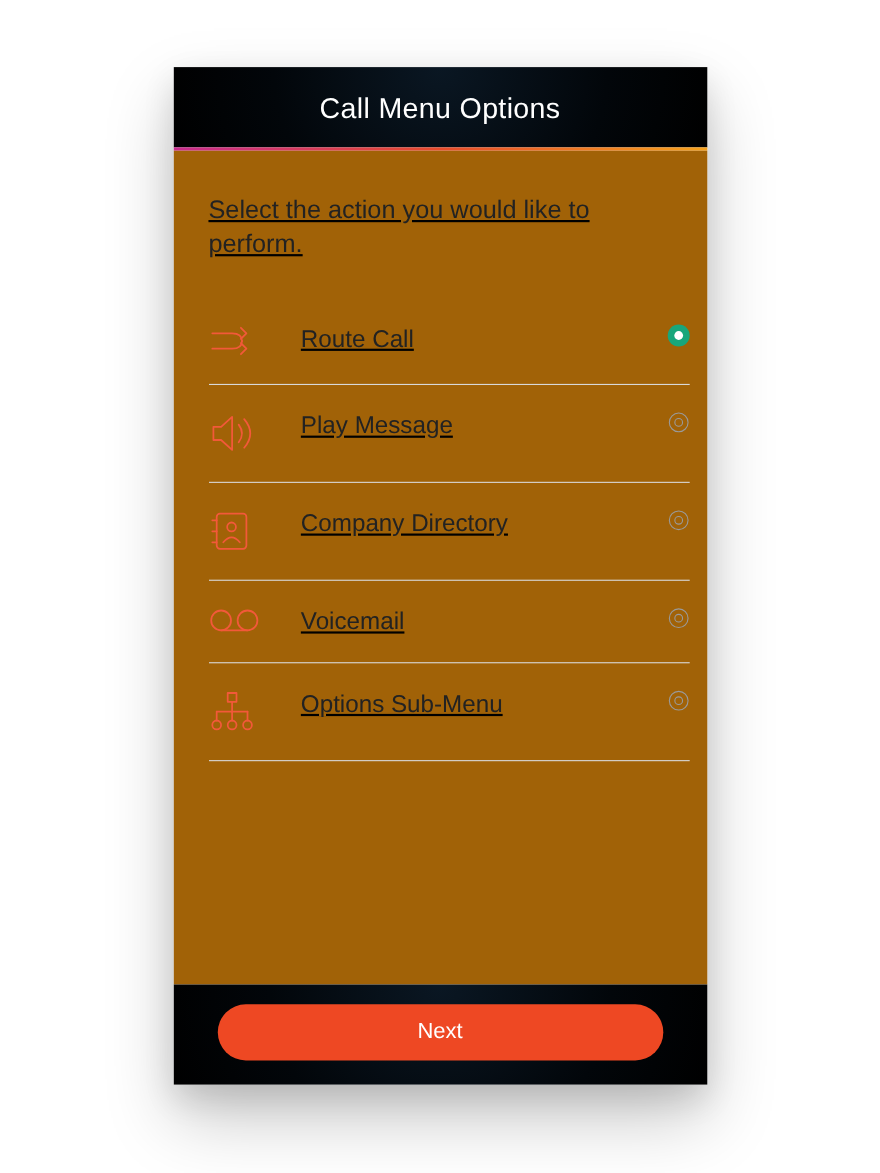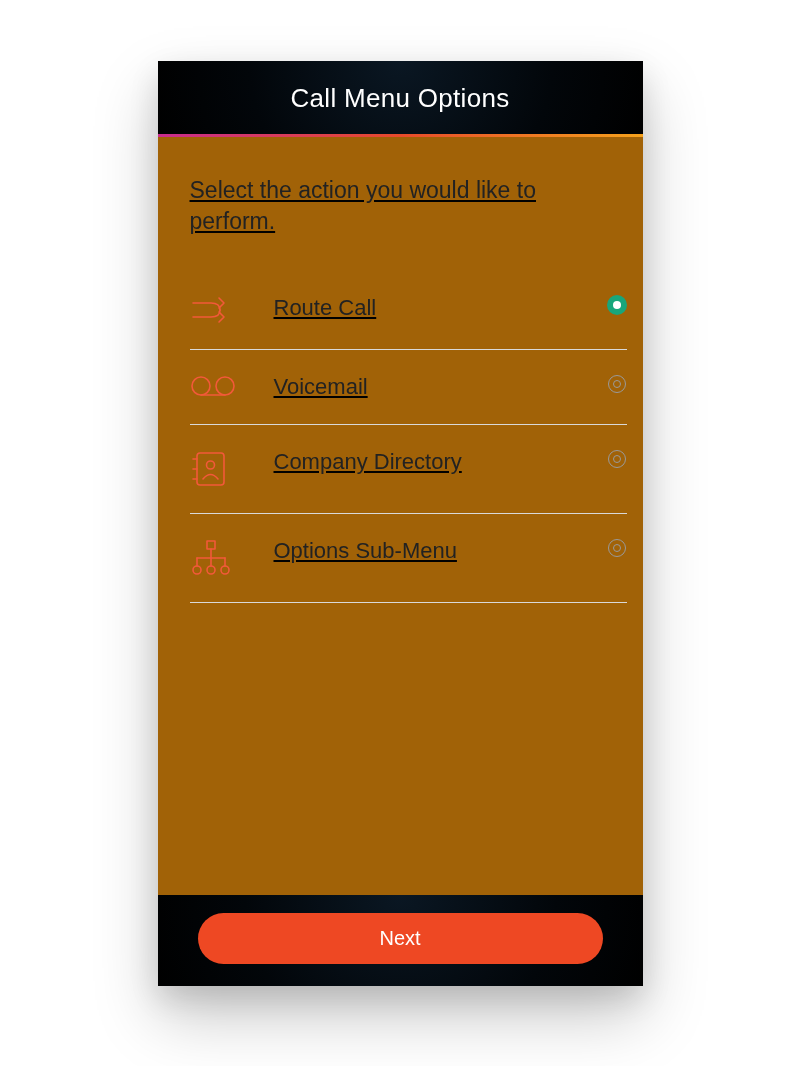--- a/index.html
+++ b/index.html
@@ -148,47 +148,60 @@
             <path d="M29 3 l5 5 -5 5"></path>
             <path d="M29 17 l5 5 -5 5"></path>
           </svg>
         </span>
         <span class="opt-label">Route Call</span>
         <span class="radio">
             <span class="radio-sel"></span>
           </span>
       </li>
 
-
-      <li class="option">
-        <span class="icon-wrap">
-          <svg width="46" height="24" viewBox="0 0 46 24" fill="none" stroke="#f2593a" stroke-width="1.6" stroke-linecap="round">
-            <circle cx="11" cy="12" r="9"></circle>
-            <circle cx="35" cy="12" r="9"></circle>
-            <line x1="11" y1="21" x2="35" y2="21"></line>
-          </svg>
-        </span>
-        <span class="opt-label">Voicemail</span>
+      <li class="option">
+        <span class="icon-wrap">
+          <svg width="44" height="40" viewBox="0 0 44 40" fill="none" stroke="#f2593a" stroke-width="1.6" stroke-linecap="round" stroke-linejoin="round">
+            <path d="M4 14 h7 l10 -9 v30 l-10 -9 h-7 z"></path>
+            <path d="M27 12 q6 8 0 16"></path>
+            <path d="M32 7 q11 13 0 26"></path>
+          </svg>
+        </span>
+        <span class="opt-label">Play Message</span>
         <span class="radio">
             <span class="radio-unsel"></span>
           </span>
       </li>
 
       <li class="option">
         <span class="icon-wrap">
           <svg width="38" height="40" viewBox="0 0 38 40" fill="none" stroke="#f2593a" stroke-width="1.6" stroke-linecap="round" stroke-linejoin="round">
             <rect x="7" y="4" width="27" height="32" rx="3"></rect>
             <line x1="3" y1="10" x2="7" y2="10"></line>
             <line x1="3" y1="20" x2="7" y2="20"></line>
             <line x1="3" y1="30" x2="7" y2="30"></line>
             <circle cx="20.5" cy="16" r="4"></circle>
             <path d="M13 30 q7.5 -9 15 0"></path>
           </svg>
         </span>
         <span class="opt-label">Company Directory</span>
+        <span class="radio">
+            <span class="radio-unsel"></span>
+          </span>
+      </li>
+
+      <li class="option">
+        <span class="icon-wrap">
+          <svg width="46" height="24" viewBox="0 0 46 24" fill="none" stroke="#f2593a" stroke-width="1.6" stroke-linecap="round">
+            <circle cx="11" cy="12" r="9"></circle>
+            <circle cx="35" cy="12" r="9"></circle>
+            <line x1="11" y1="21" x2="35" y2="21"></line>
+          </svg>
+        </span>
+        <span class="opt-label">Voicemail</span>
         <span class="radio">
             <span class="radio-unsel"></span>
           </span>
       </li>
 
       <li class="option">
         <span class="icon-wrap">
           <svg width="42" height="40" viewBox="0 0 42 40" fill="none" stroke="#f2593a" stroke-width="1.6" stroke-linecap="round" stroke-linejoin="round">
             <rect x="17" y="3" width="8" height="8"></rect>
             <line x1="21" y1="11" x2="21" y2="20"></line>

